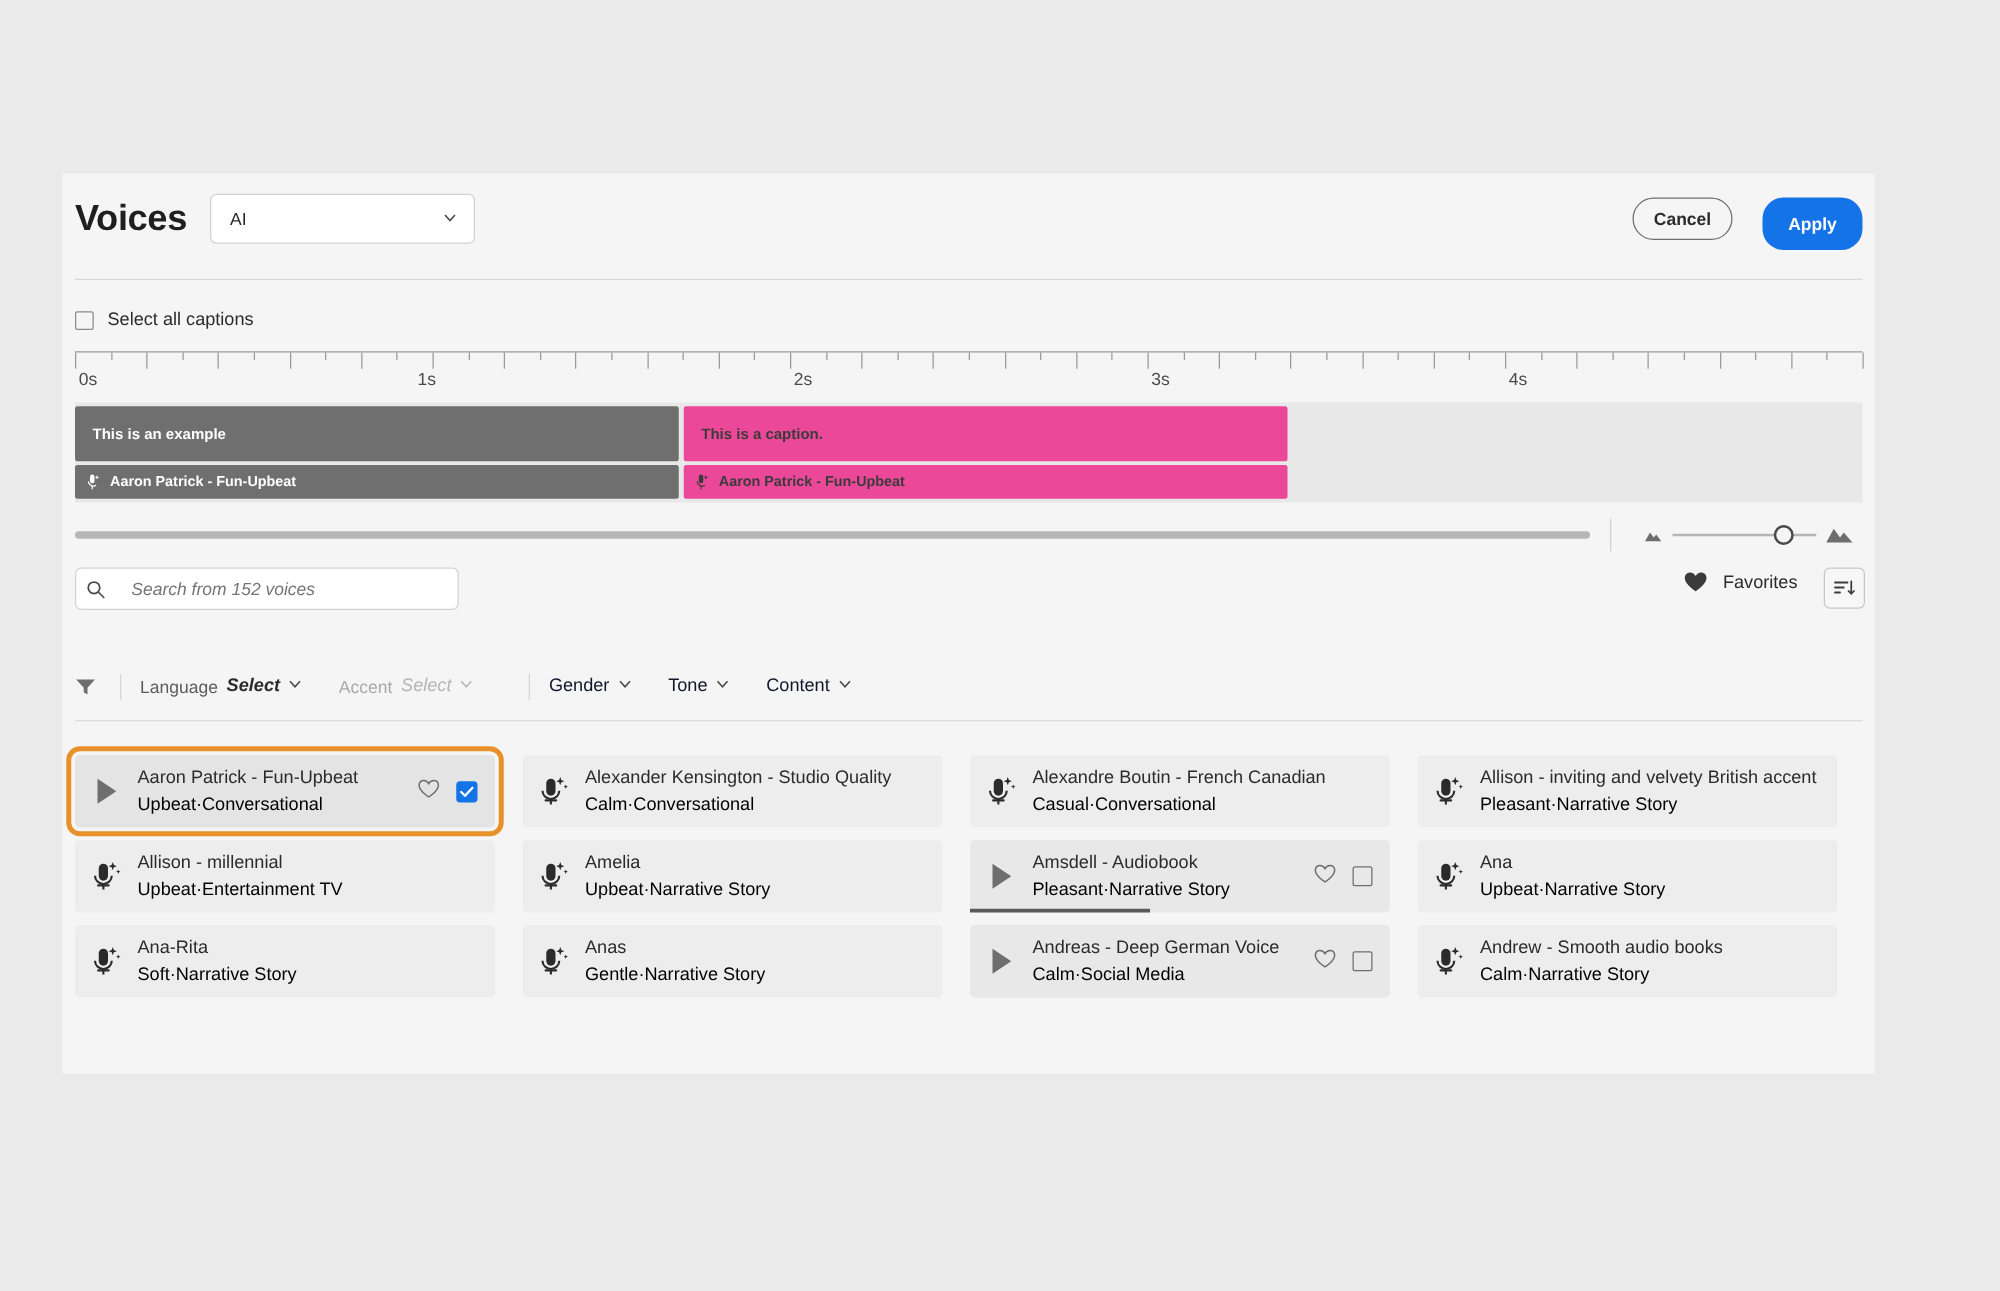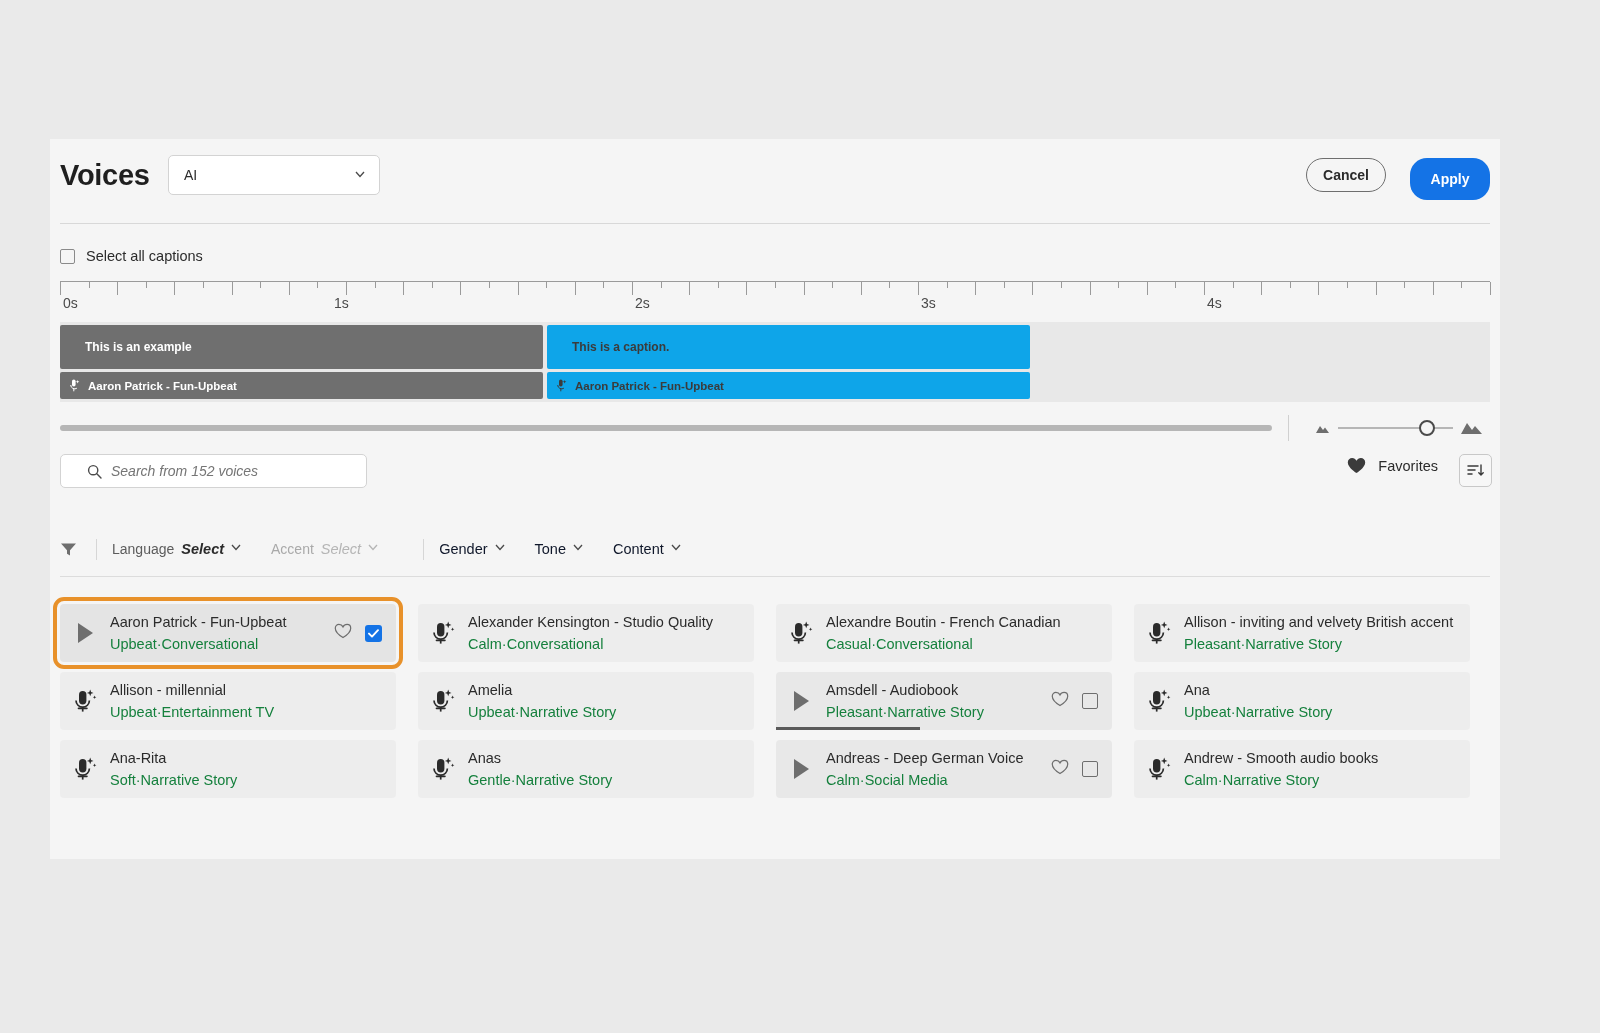--- a/index.html
+++ b/index.html
@@ -83,30 +83,30 @@
 
   
   .track {
     position: absolute; left: 10px; top: 183px;
     width: 1430px; height: 80px;
     background: #e8e8e8;
   }
   .clip { position: absolute; top: 3px; }
   .clip .caption-row {
     height: 44px; border-radius: 2px;
-    display: flex; align-items: center; padding-left: 25px;
+    display: flex; align-items: center; padding-left: 14px;
     font-size: 12px; font-weight: bold;
   }
   .clip .voice-row {
     margin-top: 3px; height: 27px; border-radius: 2px;
     display: flex; align-items: center; padding-left: 10px;
     font-size: 11.5px; font-weight: bold; gap: 8px;
   }
   .clip.sel .caption-row, .clip.sel .voice-row { background: #6f6f6f; color: #fff; }
-  .clip.unsel .caption-row, .clip.unsel .voice-row { background: #0ea5e9; color: #3b3b3b; }
+  .clip.unsel .caption-row, .clip.unsel .voice-row { background: #ec4899; color: #3b3b3b; }
 
   
   .hscroll {
     position: absolute; left: 10px; top: 286px;
     width: 1212px; height: 6px; border-radius: 3px; background: #b6b6b6;
   }
   .vdiv {
     position: absolute; left: 1238px; top: 276px;
     width: 1px; height: 26px; background: #d0d0d0;
   }
@@ -122,21 +122,21 @@
     position: absolute; left: 111px; top: 4px;
     width: 16px; height: 16px; border-radius: 50%;
     border: 2px solid #4a4a4a; background: #f5f5f5;
   }
 
   
   .searchbox {
     position: absolute; left: 10px; top: 315px;
     width: 307px; height: 34px;
     background: #fff; border: 1px solid #d3d3d3; border-radius: 5px;
-    display: flex; align-items: center; gap: 9px; padding-left: 26px;
+    display: flex; align-items: center; gap: 21px; padding-left: 8px;
   }
   .searchbox input {
     border: none; outline: none; background: transparent;
     font-size: 14px; font-style: italic; color: #6b6b6b;
     font-family: "Liberation Sans", sans-serif; width: 240px;
   }
   .favorites {
     position: absolute; right: 62px; top: 318px;
     display: flex; align-items: center; gap: 12px; cursor: pointer;
   }
@@ -182,21 +182,21 @@
     outline: 4px solid #e8912a; outline-offset: 3px;
     background: #e4e4e4;
   }
   .card.playing { background: #e8e8e8; }
   .card .ic {
     width: 50px; display: flex; align-items: center; justify-content: center;
     flex: none;
   }
   .card .texts { flex: 1; min-width: 0; }
   .card .n1 { font-size: 14.5px; color: #2b2b2b; line-height: 1.55; white-space: nowrap; }
-  .card .n2 { font-size: 14.5px; color: #15803d; line-height: 1.55; white-space: nowrap; }
+  .card .n2 { font-size: 14.5px; color: #000000; line-height: 1.55; white-space: nowrap; }
   .card .acts { display: flex; align-items: center; gap: 13px; padding-right: 14px; flex: none; }
   .cb-blue {
     width: 17px; height: 17px; border-radius: 3px; background: #1473e6;
     display: flex; align-items: center; justify-content: center;
   }
   .cb-plain { width: 16px; height: 16px; border: 1.5px solid #6e6e6e; border-radius: 2px; }
   .progress {
     position: absolute; left: 0; bottom: 0; height: 3px; width: 100%;
     background: transparent;
   }

